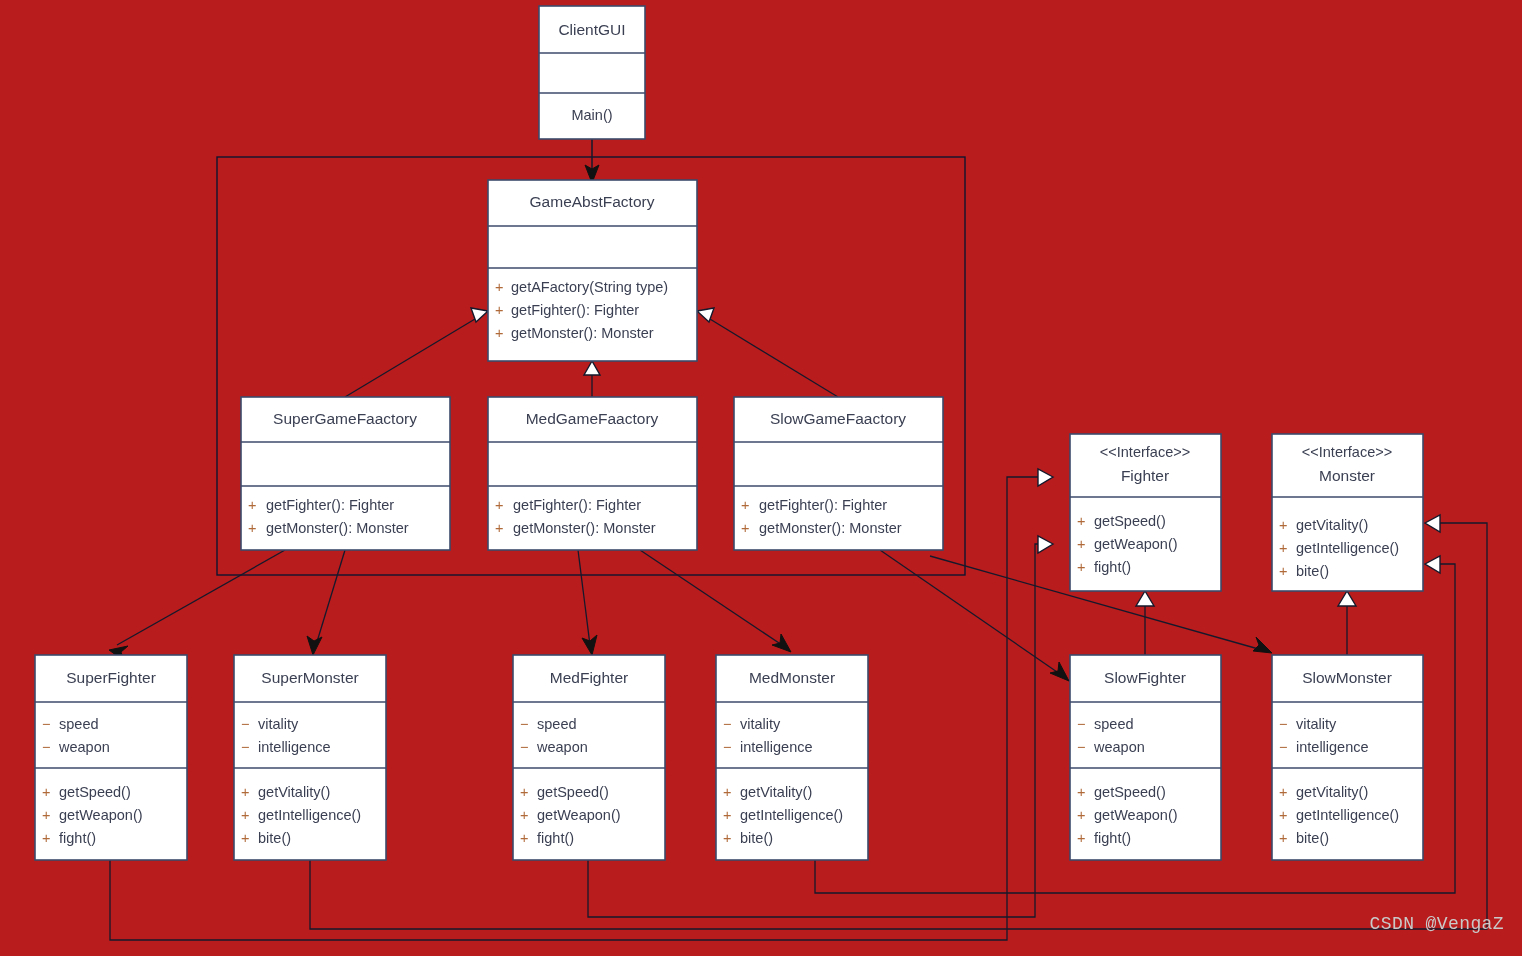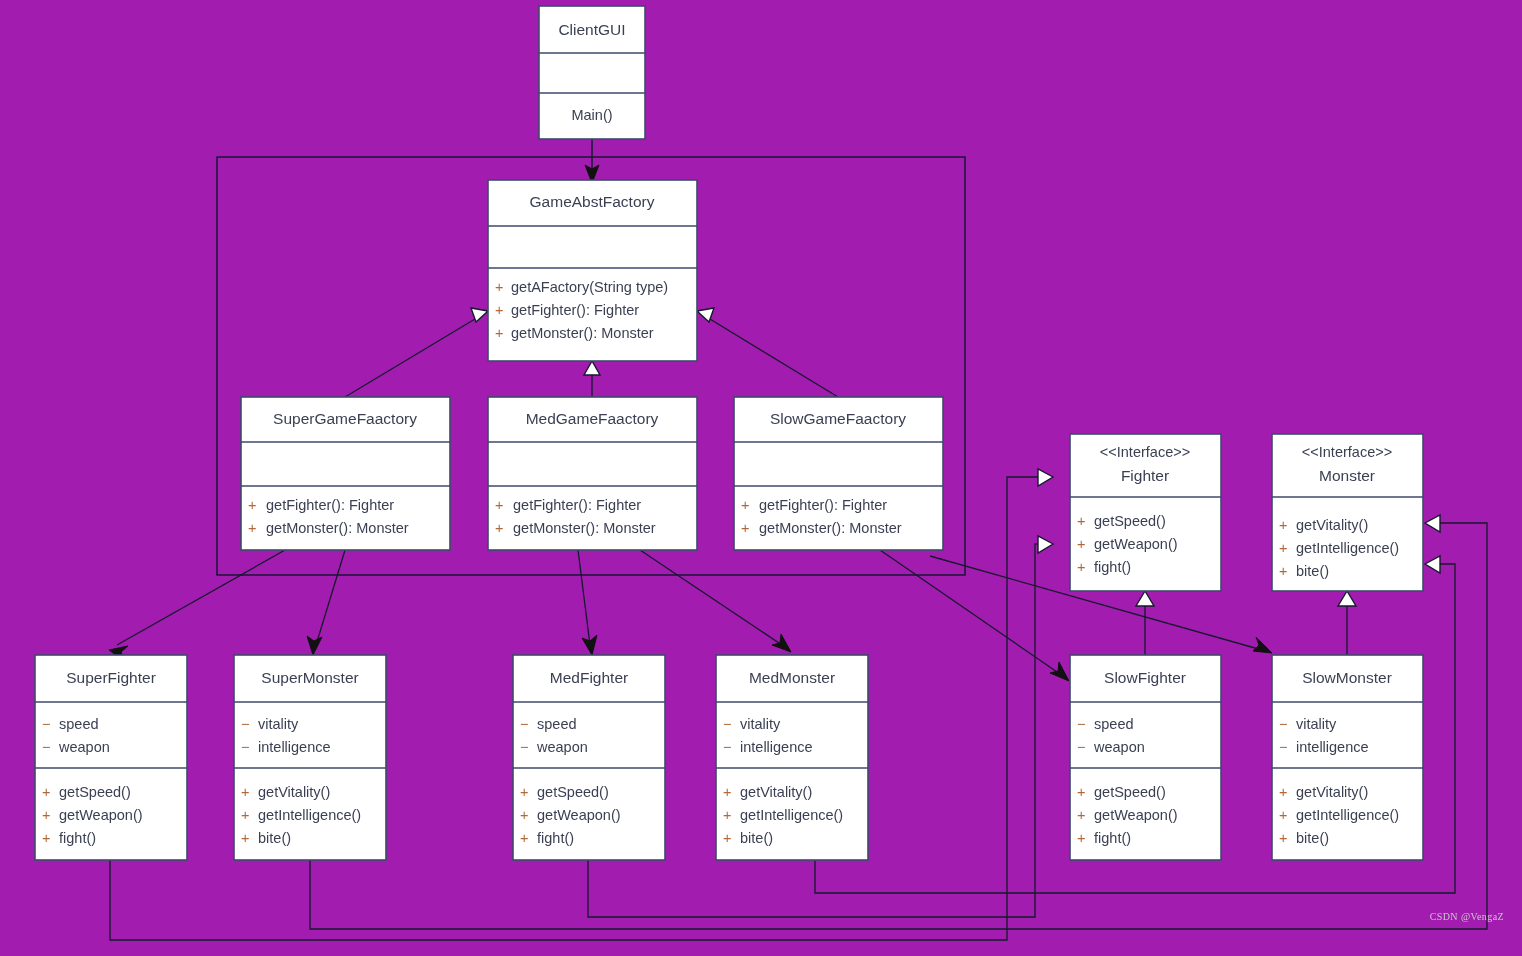--- a/index.html
+++ b/index.html
@@ -4,21 +4,21 @@
 <style>
   html, body {
     margin: 0;
     padding: 0;
     background: #ffffff;
   }
   #diagram-root {
     position: relative;
     width: 1522px;
     height: 956px;
-    background: #a21caf;
+    background: #b91c1c;
     font-family: "Liberation Sans", sans-serif;
     overflow: hidden;
     text-align: right;
   }
   svg#uml-canvas {
     position: absolute;
     top: 0; left: 0;
     width: 1522px;
     height: 956px;
   }
@@ -74,23 +74,23 @@
     stroke-width: 1.4;
   }
   .tri-solid {
     fill: #111111;
     stroke: #111111;
     stroke-width: 1;
   }
   .watermark {
     position: absolute;
     right: 18px;
-    bottom: 34px;
-    font-family: Liberation Serif, serif;
-    font-size: 10px;
+    bottom: 22px;
+    font-family: Liberation Mono, monospace;
+    font-size: 18px;
     color: #c9c9c9;
     letter-spacing: 0.4px;
     user-select: none;
   }
 </style>
 </head>
 <body>
 
 <div id="diagram-root">
 

